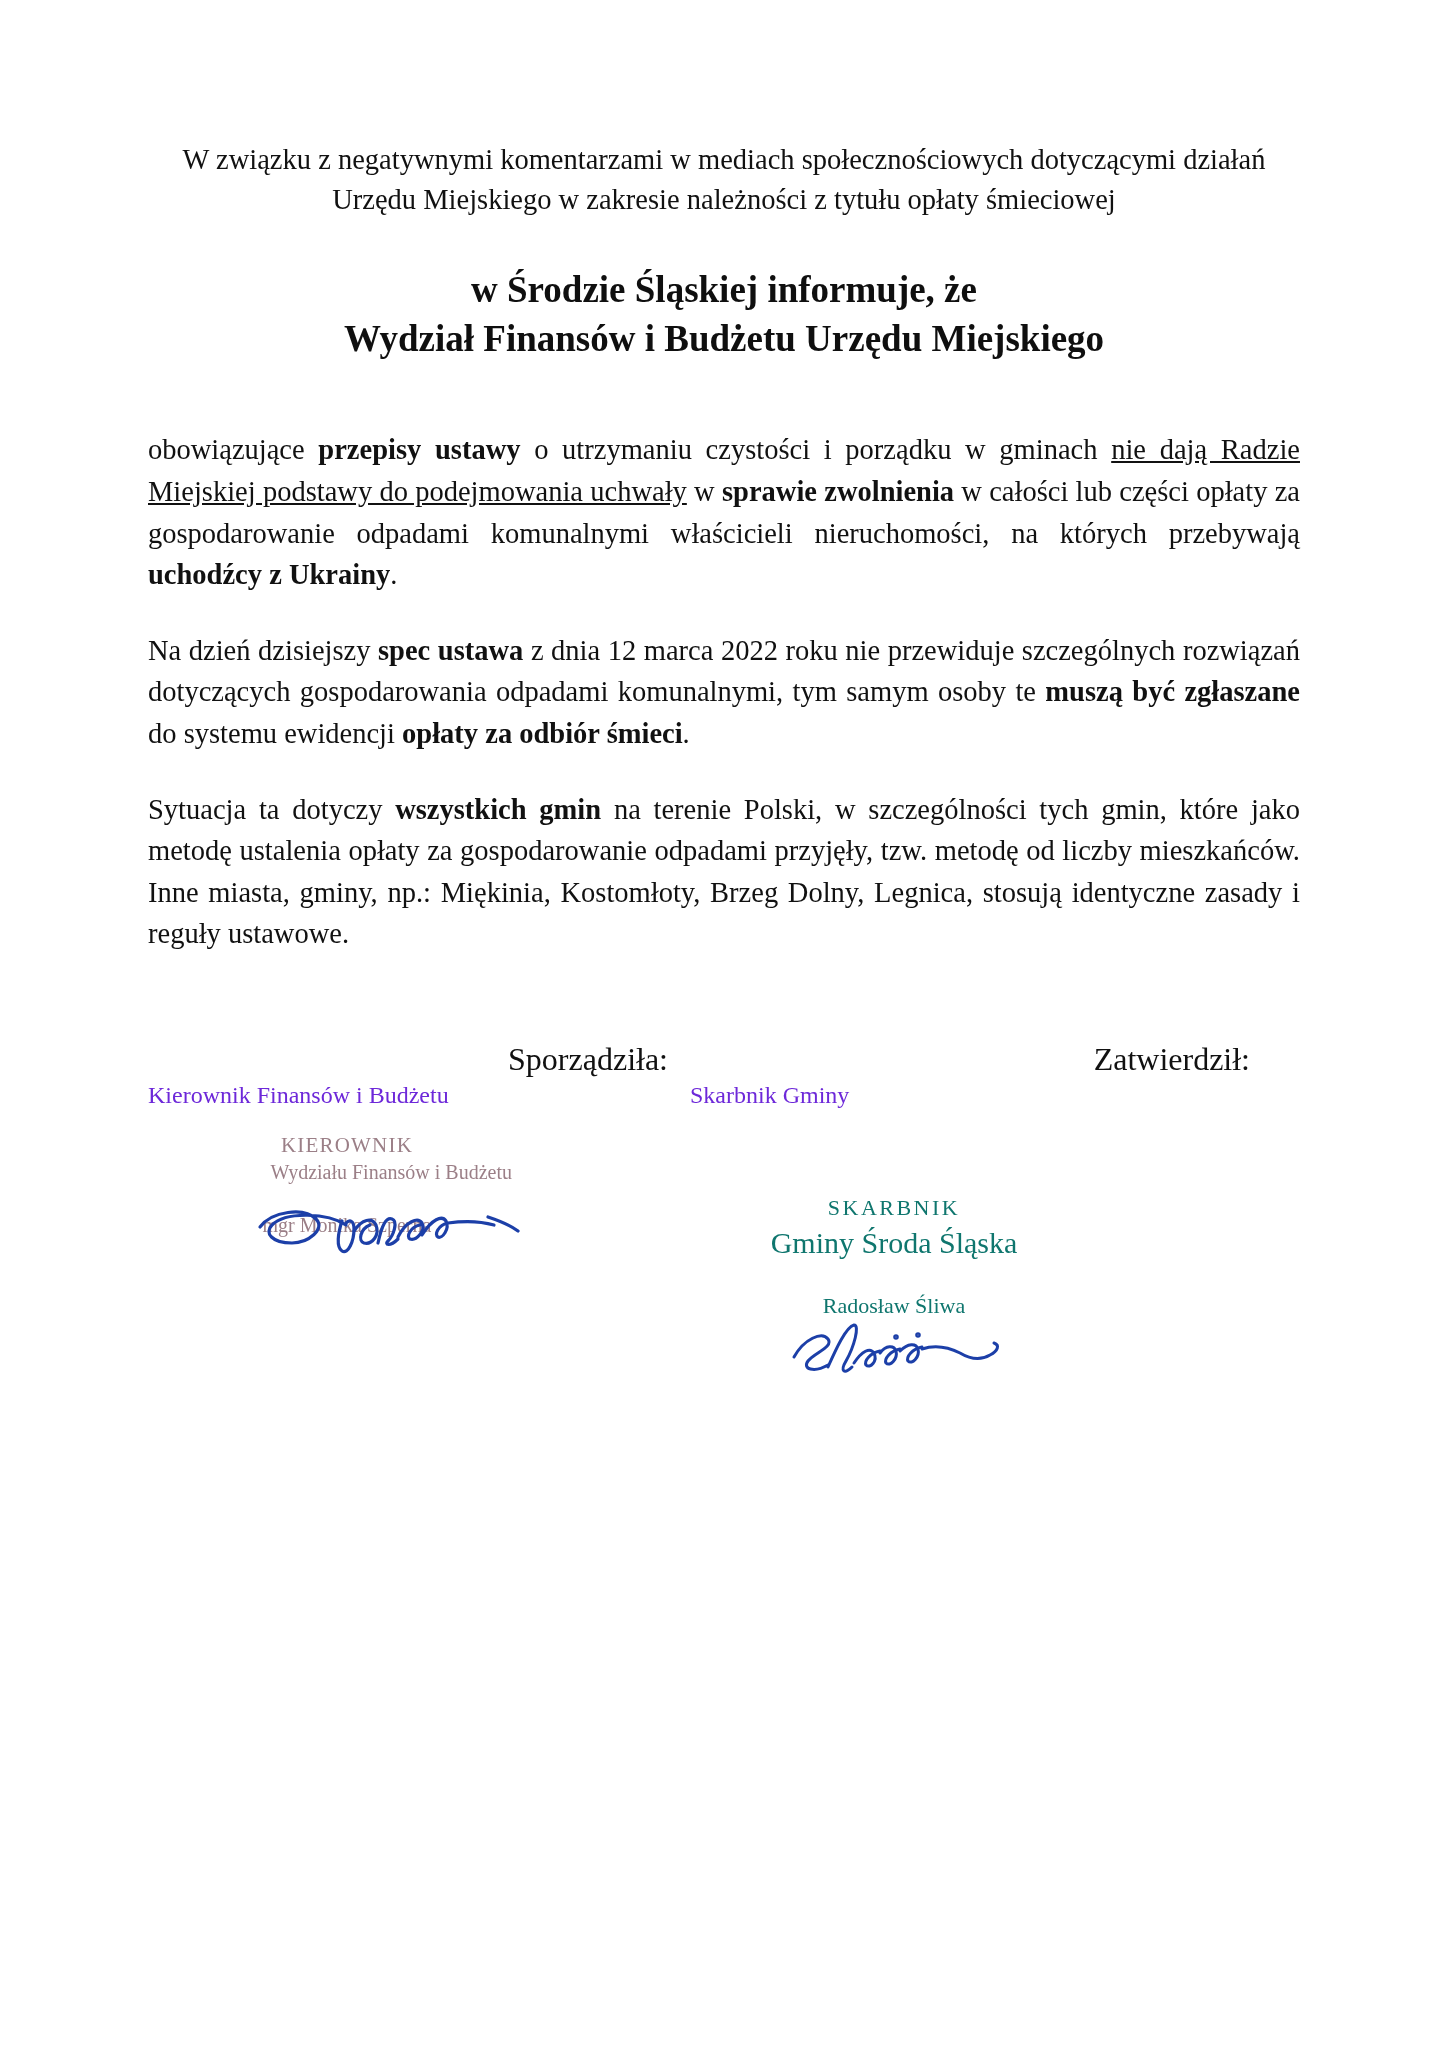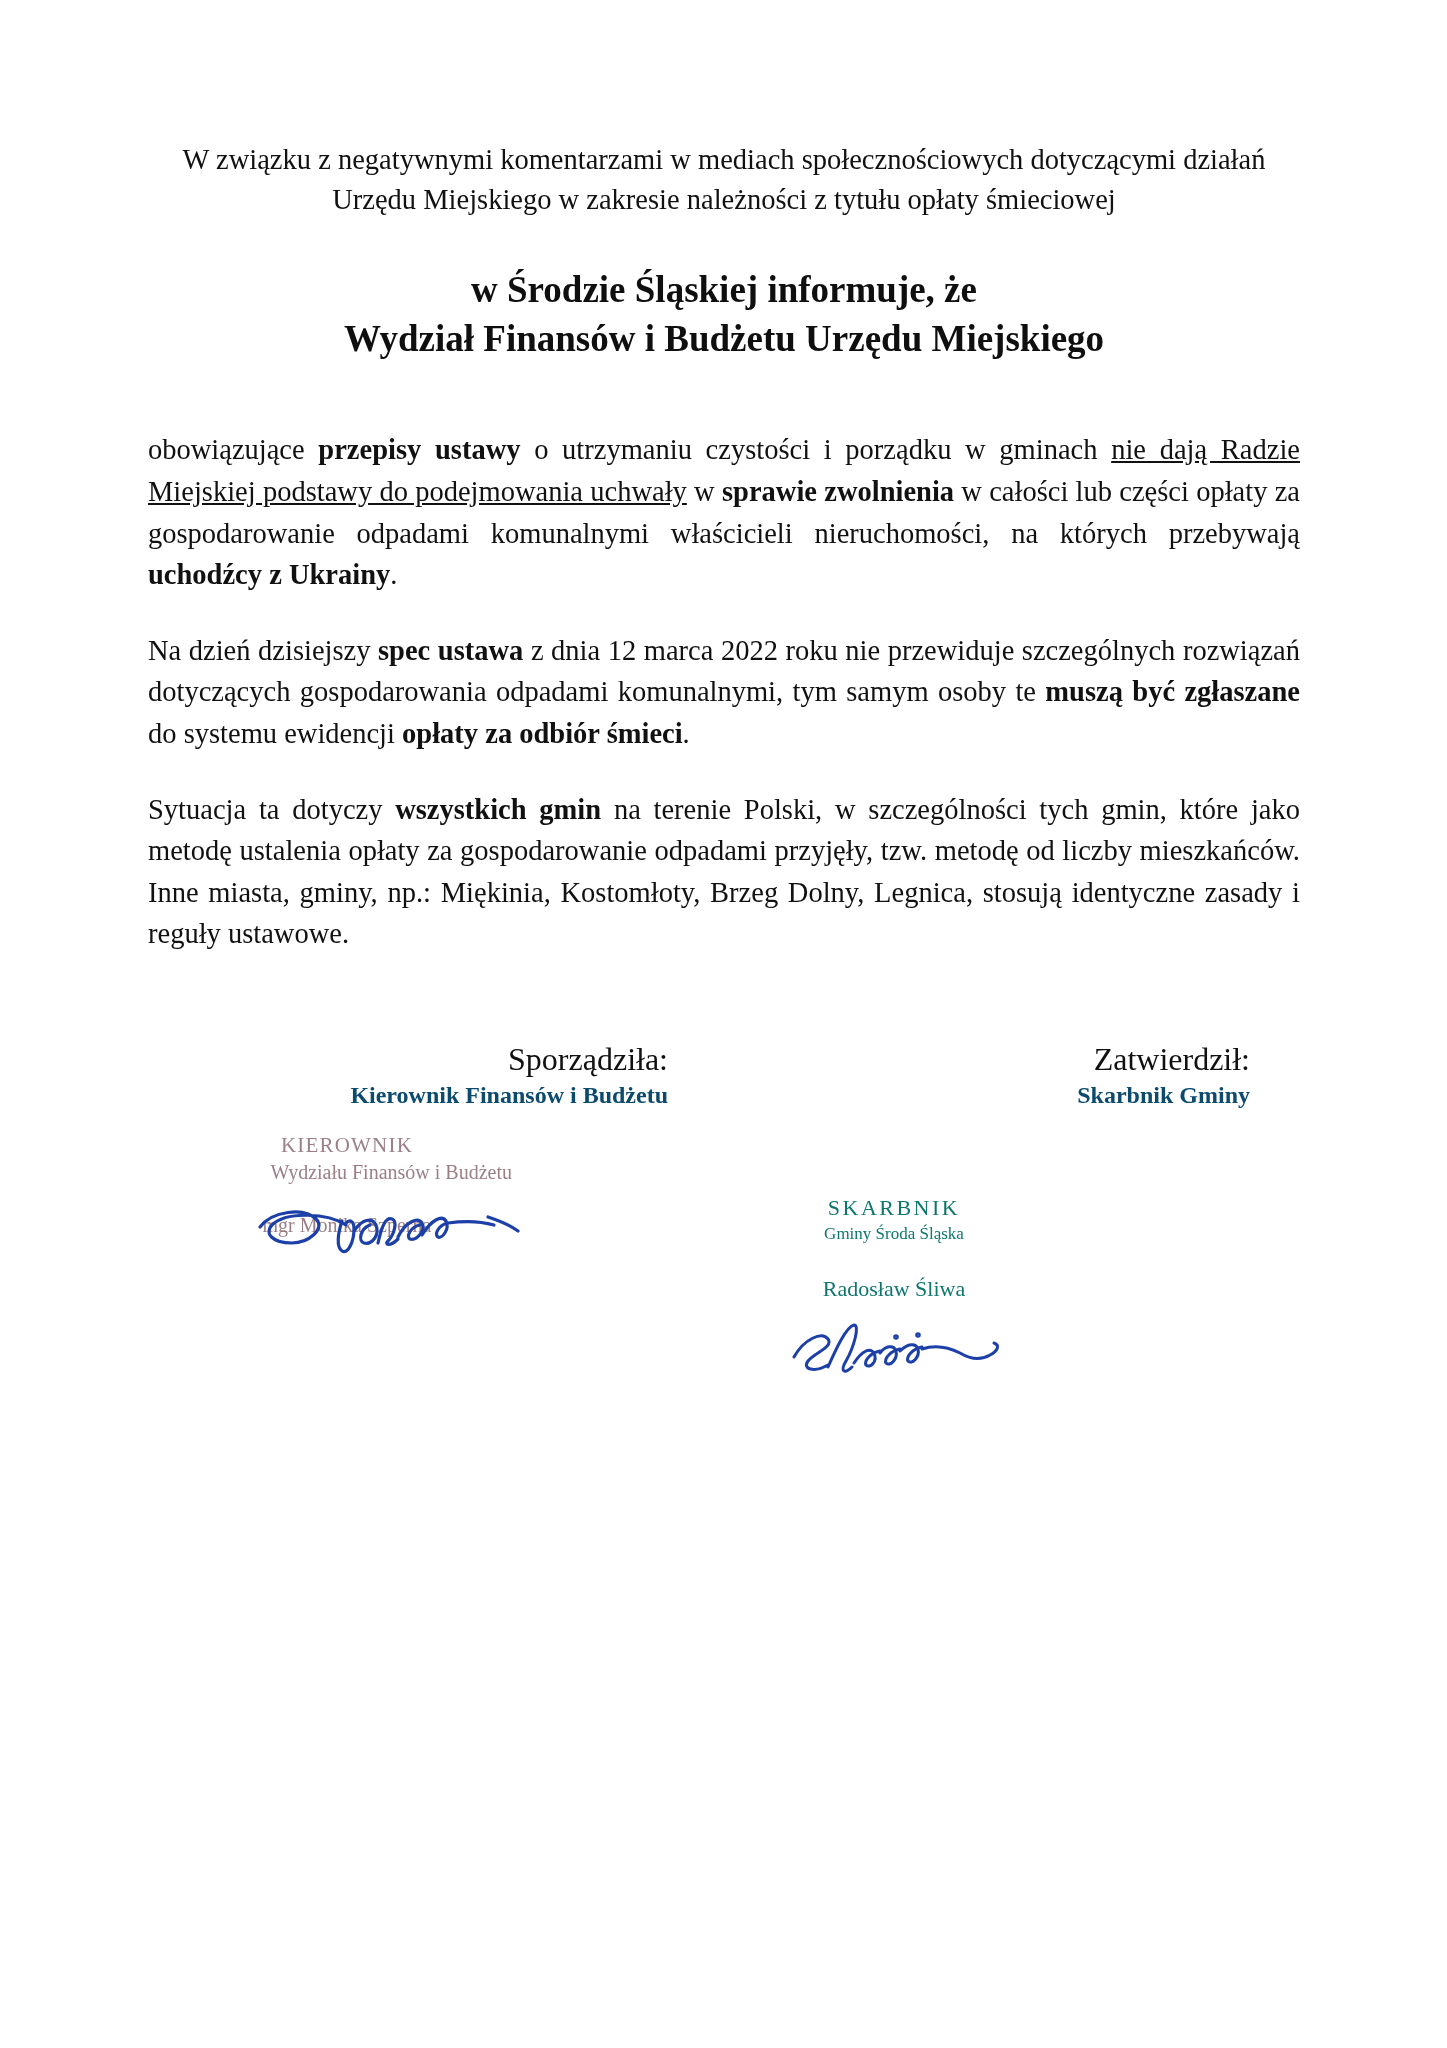--- a/index.html
+++ b/index.html
@@ -80,23 +80,22 @@
   .sig-col.left  { left: 0px; width: 520px; }
   .sig-col.right { left: 542px; width: 560px; }
   .sig-role {
     font-size: 32px;
     color: #111;
     margin-bottom: 4px;
     text-align: right;
   }
   .sig-title {
     font-size: 24px;
-    font-weight: 700;
-    color: #0c4a6e;
-    text-align: right;
+    font-weight: 400;
+    color: #6d28d9;
   }
   
   .stamp {
     position: relative;
     color: #8f6f78;
     text-align: center;
     font-family: "Liberation Serif", serif;
     line-height: 1.35;
   }
   .stamp-left {
@@ -108,21 +107,21 @@
   .stamp-left .l1 { font-size: 21px; letter-spacing: 1.2px; }
   .stamp-left .l2 { font-size: 20px; text-align: right; }
   .stamp-left .l3 { font-size: 20px; margin-top: 26px; }
   .stamp-right {
     margin-top: 84px;
     margin-left: 14px;
     width: 380px;
     color: #0f766e;
   }
   .stamp-right .l1 { font-size: 22px; letter-spacing: 2.5px; }
-  .stamp-right .l2 { font-size: 17px; }
+  .stamp-right .l2 { font-size: 30px; }
   .stamp-right .l3 { font-size: 22px; margin-top: 28px; }
   
   .signature {
     position: absolute;
     pointer-events: none;
   }
   .sig-svg-left {
     left: 60px;
     top: 60px;
   }

